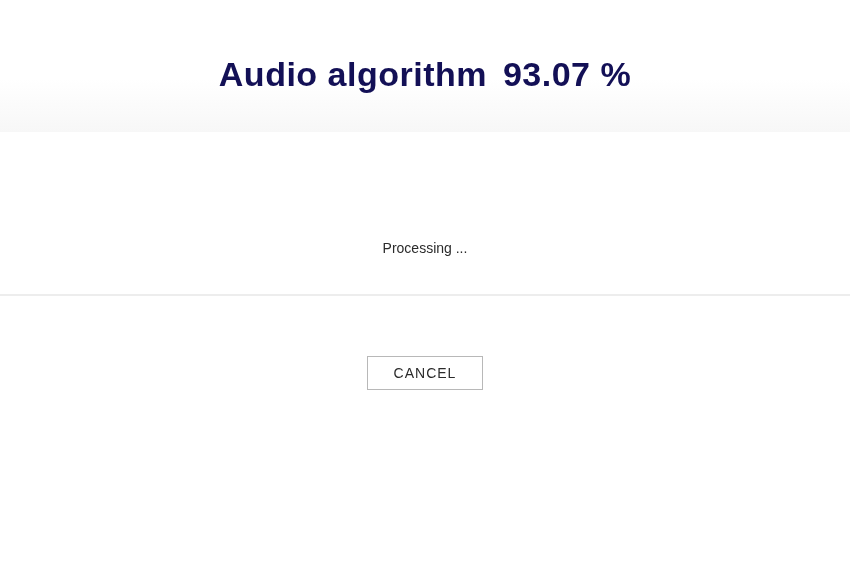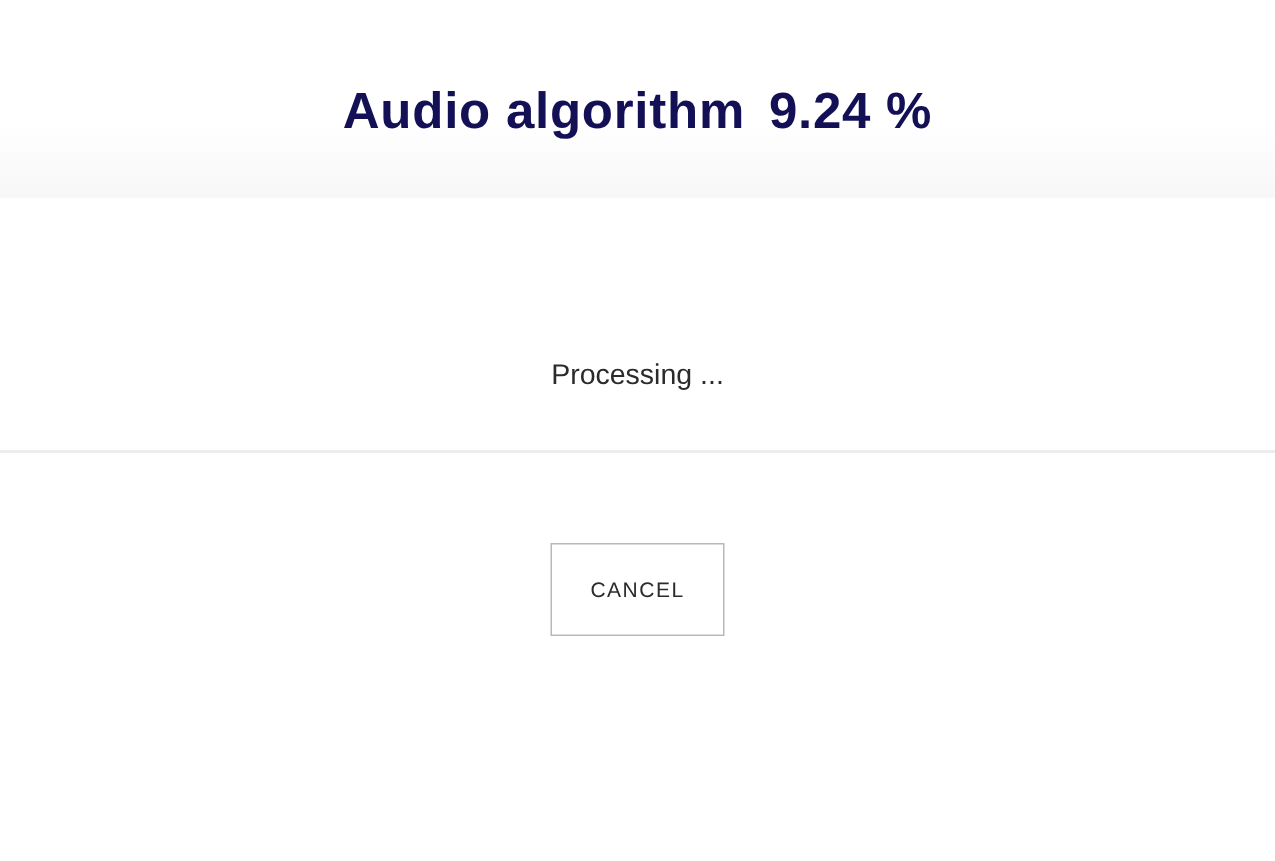--- a/index.html
+++ b/index.html
@@ -36,48 +36,48 @@
       font-weight: 400;
     }
     .middle-section {
       background: #ffffff;
       text-align: center;
       padding-top: 108px;
       padding-bottom: 38px;
       border-bottom: 2px solid #ededed;
     }
     .processing-text {
-      font-size: 19px;
+      font-size: 14px;
       color: #2b2b2b;
       font-weight: 400;
     }
     .bottom-section {
       text-align: center;
       padding-top: 60px;
     }
     .cancel-button {
       display: inline-block;
       background: #ffffff;
       border: 1px solid #b8b8b8;
-      padding: 22px 26px;
+      padding: 8px 26px;
       font-size: 14px;
       font-weight: 500;
       letter-spacing: 1px;
       color: #2b2b2b;
       cursor: pointer;
       font-family: inherit;
     }
   </style>
 </head>
 <body>
 
 <div class="header-section">
   <div class="title-line">
     <span>Audio algorithm</span>
-    <span class="percent">9.24 %</span>
+    <span class="percent">93.07 %</span>
   </div>
 </div>
 
 <div class="middle-section">
   <div class="processing-text">Processing ...</div>
 </div>
 
 <div class="bottom-section">
   <button class="cancel-button">CANCEL</button>
 </div>

